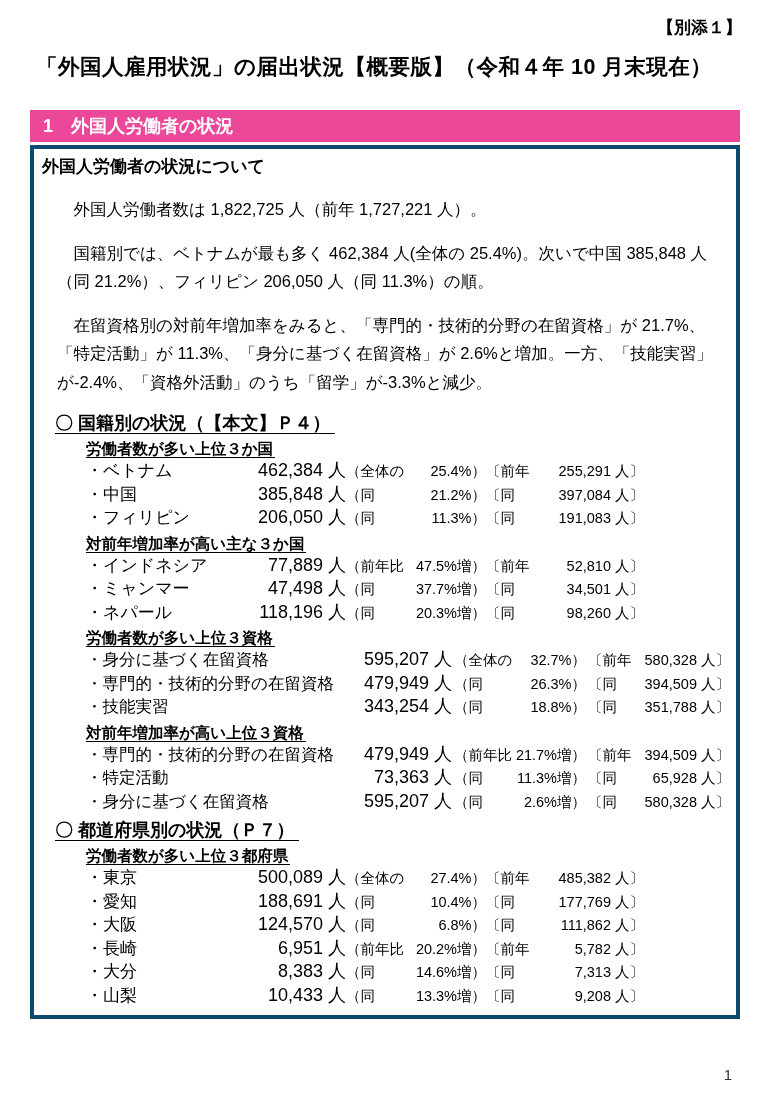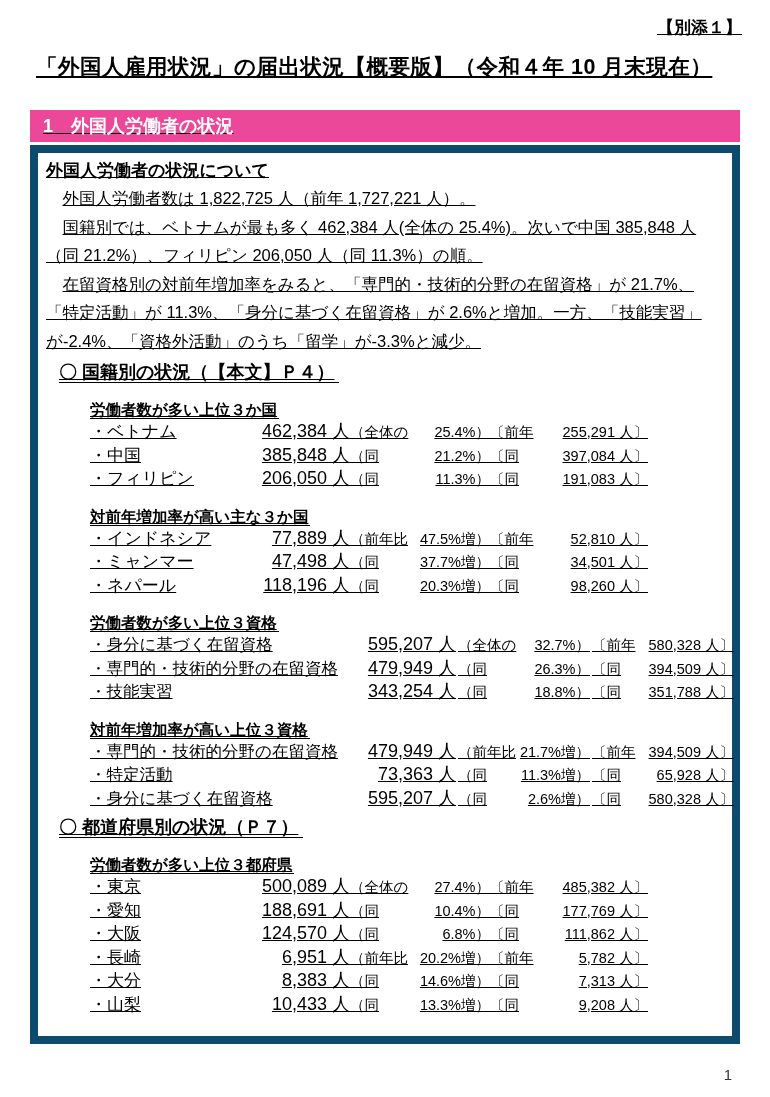--- a/index.html
+++ b/index.html
@@ -1,41 +1,41 @@
 <!DOCTYPE html>
 <html><head>
 <meta charset="utf-8">
 <style>
   * { box-sizing: border-box; }
   html,body { margin:0; padding:0; }
   body {
     width:770px; height:1097px; background:#fff; color:#000;
     font-family:"Liberation Sans","DejaVu Sans",sans-serif;
   }
-  .page { position:relative; width:770px; height:1097px; overflow:hidden;text-decoration:underline; }
+  .page { position:relative; width:770px; height:1097px; overflow:hidden; }
 
   .tag-row { text-align:right; padding:16px 28px 0 0; font-weight:bold; font-size:17px; }
 
   .doc-title { margin:13px 0 29px 36px; font-size:21.5px; font-weight:bold; letter-spacing:.5px; }
 
   .bar {
     margin:0 30px; background:#112468; color:#fff; font-weight:bold;
     font-size:18px; line-height:22px; padding:5px 0 5px 13px;
   }
 
-  .box { margin:3px 30px 0; border:8px solid #0c4a6e; padding:5px 8px 20px; }
+  .box { margin:3px 30px 0; border:4px solid #0c4a6e; padding:5px 8px 8px; }
 
   .ov-head { font-weight:bold; font-size:17px; line-height:26px; }
-  p.ov { margin:0; font-size:16.5px; line-height:28.5px; text-indent:1em; }
+  p.ov { margin:15px; font-size:16.5px; line-height:28.5px; text-indent:1em; }
 
   .sec-head { margin:5px 0 1px 13px; font-weight:bold; font-size:18px; line-height:24px; }
   .sec-head span { border-bottom:1.5px solid #000; padding-right:5px; }
 
   .group { margin-left:44px; }
-  .grp-head { font-weight:bold; font-size:15.5px; line-height:21px; margin-top:15px; }
+  .grp-head { font-weight:bold; font-size:15.5px; line-height:21px; margin-top:3px; }
   .grp-head span { border-bottom:1.5px solid #000; padding-right:2px; }
 
   .row {
     display:grid; grid-template-columns:148px 112px 140px 158px;
     column-gap:0; align-items:baseline; line-height:22.5px; white-space:nowrap;
   }
   .row .lbl { font-size:17px; }
   .row .val { font-size:18px; text-align:right; }
   .row .paren, .row .bracket { display:flex; justify-content:space-between; font-size:14.5px; }
   .rows.wide .row { grid-template-columns:268px 96px 132px 142px; column-gap:2px; }

